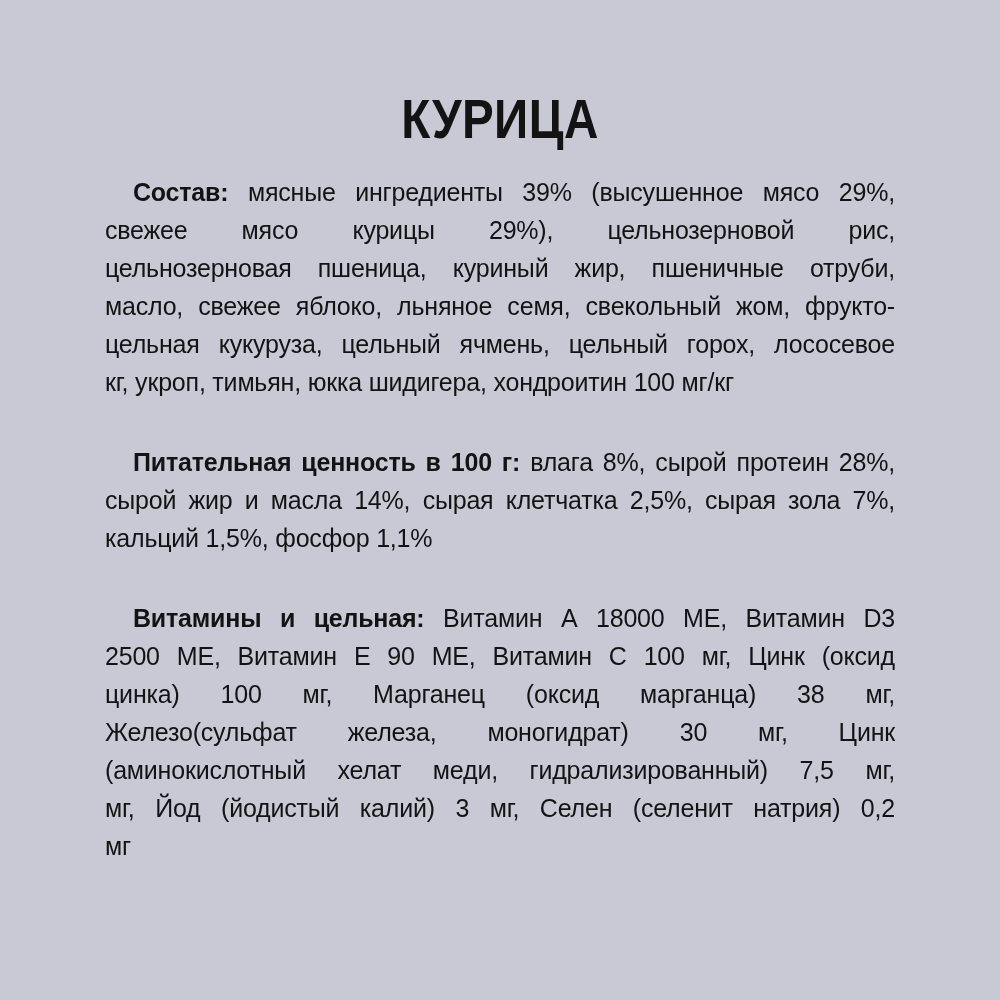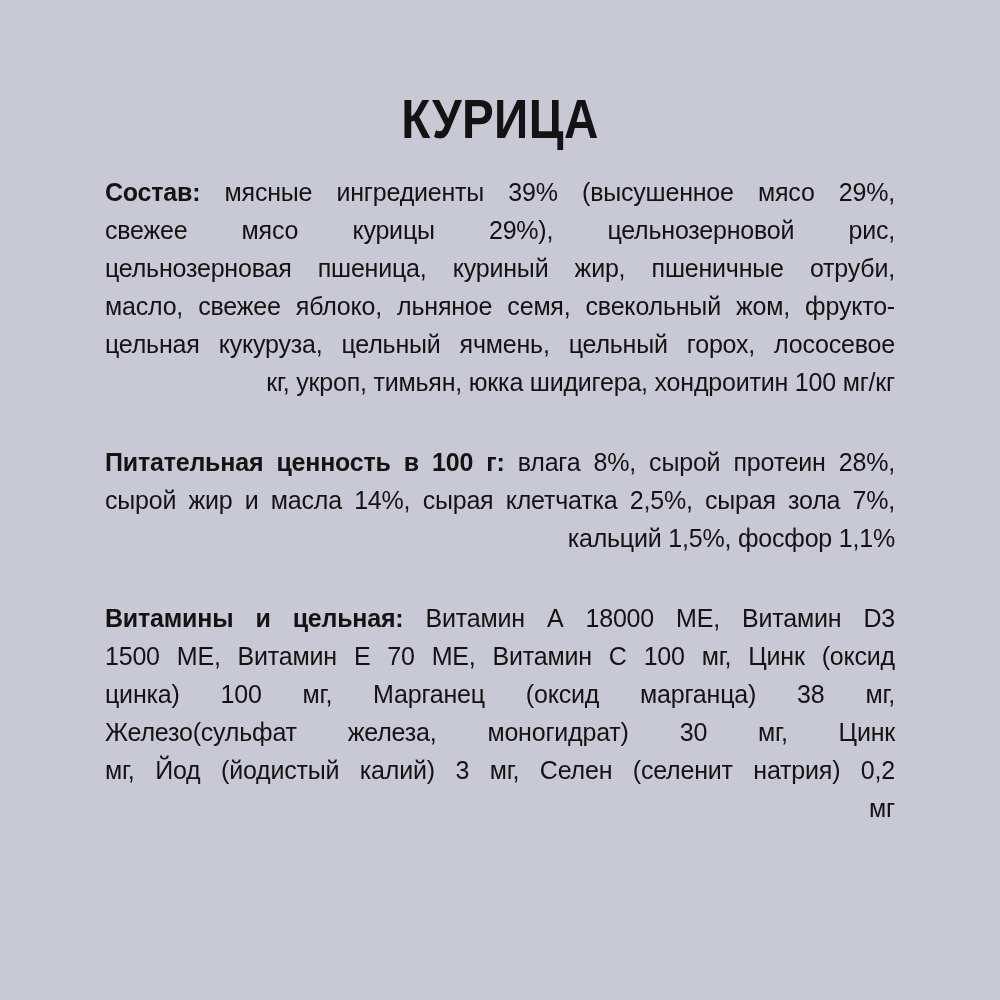--- a/index.html
+++ b/index.html
@@ -29,29 +29,30 @@
   }
   .paragraph {
     font-size: 25px;
     line-height: 38px;
     letter-spacing: -0.2px;
   }
   .paragraph + .paragraph {
     margin-top: 42px;
   }
   .line {
-    text-align: right;
+    text-align: left;
     white-space: normal;
   }
   .line.fill {
     text-align: justify;
     text-align-last: justify;
   }
   .lead {
     font-weight: 700;
+    margin-left: 28px;
   }
 </style>
 </head>
 <body style="background: rgb(201, 201, 214); color: rgb(19, 19, 19);">
 
 <main class="page">
   <h1 class="title">КУРИЦА</h1>
   <section class="content" id="sections">
       <div class="paragraph">
         <div class="line fill"><span class="lead">Состав:</span> мясные ингредиенты 39% (высушенное мясо 29%,</div>
@@ -61,20 +62,21 @@
         <div class="line fill">цельная кукуруза, цельный ячмень, цельный горох, лососевое</div>
         <div class="line">кг, укроп, тимьян, юкка шидигера, хондроитин 100 мг/кг</div>
       </div>
       <div class="paragraph">
         <div class="line fill"><span class="lead">Питательная ценность в 100 г:</span> влага 8%, сырой протеин 28%,</div>
         <div class="line fill">сырой жир и масла 14%, сырая клетчатка 2,5%, сырая зола 7%,</div>
         <div class="line">кальций 1,5%, фосфор 1,1%</div>
       </div>
       <div class="paragraph">
         <div class="line fill"><span class="lead">Витамины и цельная:</span> Витамин А 18000 МЕ, Витамин D3</div>
-        <div class="line fill">1500 МЕ, Витамин Е 70 МЕ, Витамин С 100 мг, Цинк (оксид</div>
+        <div class="line fill">2500 МЕ, Витамин Е 90 МЕ, Витамин С 100 мг, Цинк (оксид</div>
         <div class="line fill">цинка) 100 мг, Марганец (оксид марганца) 38 мг,</div>
         <div class="line fill">Железо(сульфат железа, моногидрат) 30 мг, Цинк</div>
+        <div class="line fill">(аминокислотный хелат меди, гидрализированный) 7,5 мг,</div>
         <div class="line fill">мг, Йод (йодистый калий) 3 мг, Селен (селенит натрия) 0,2</div>
         <div class="line">мг</div>
       </div>
     </section>
 </main>
 
 </body></html>

